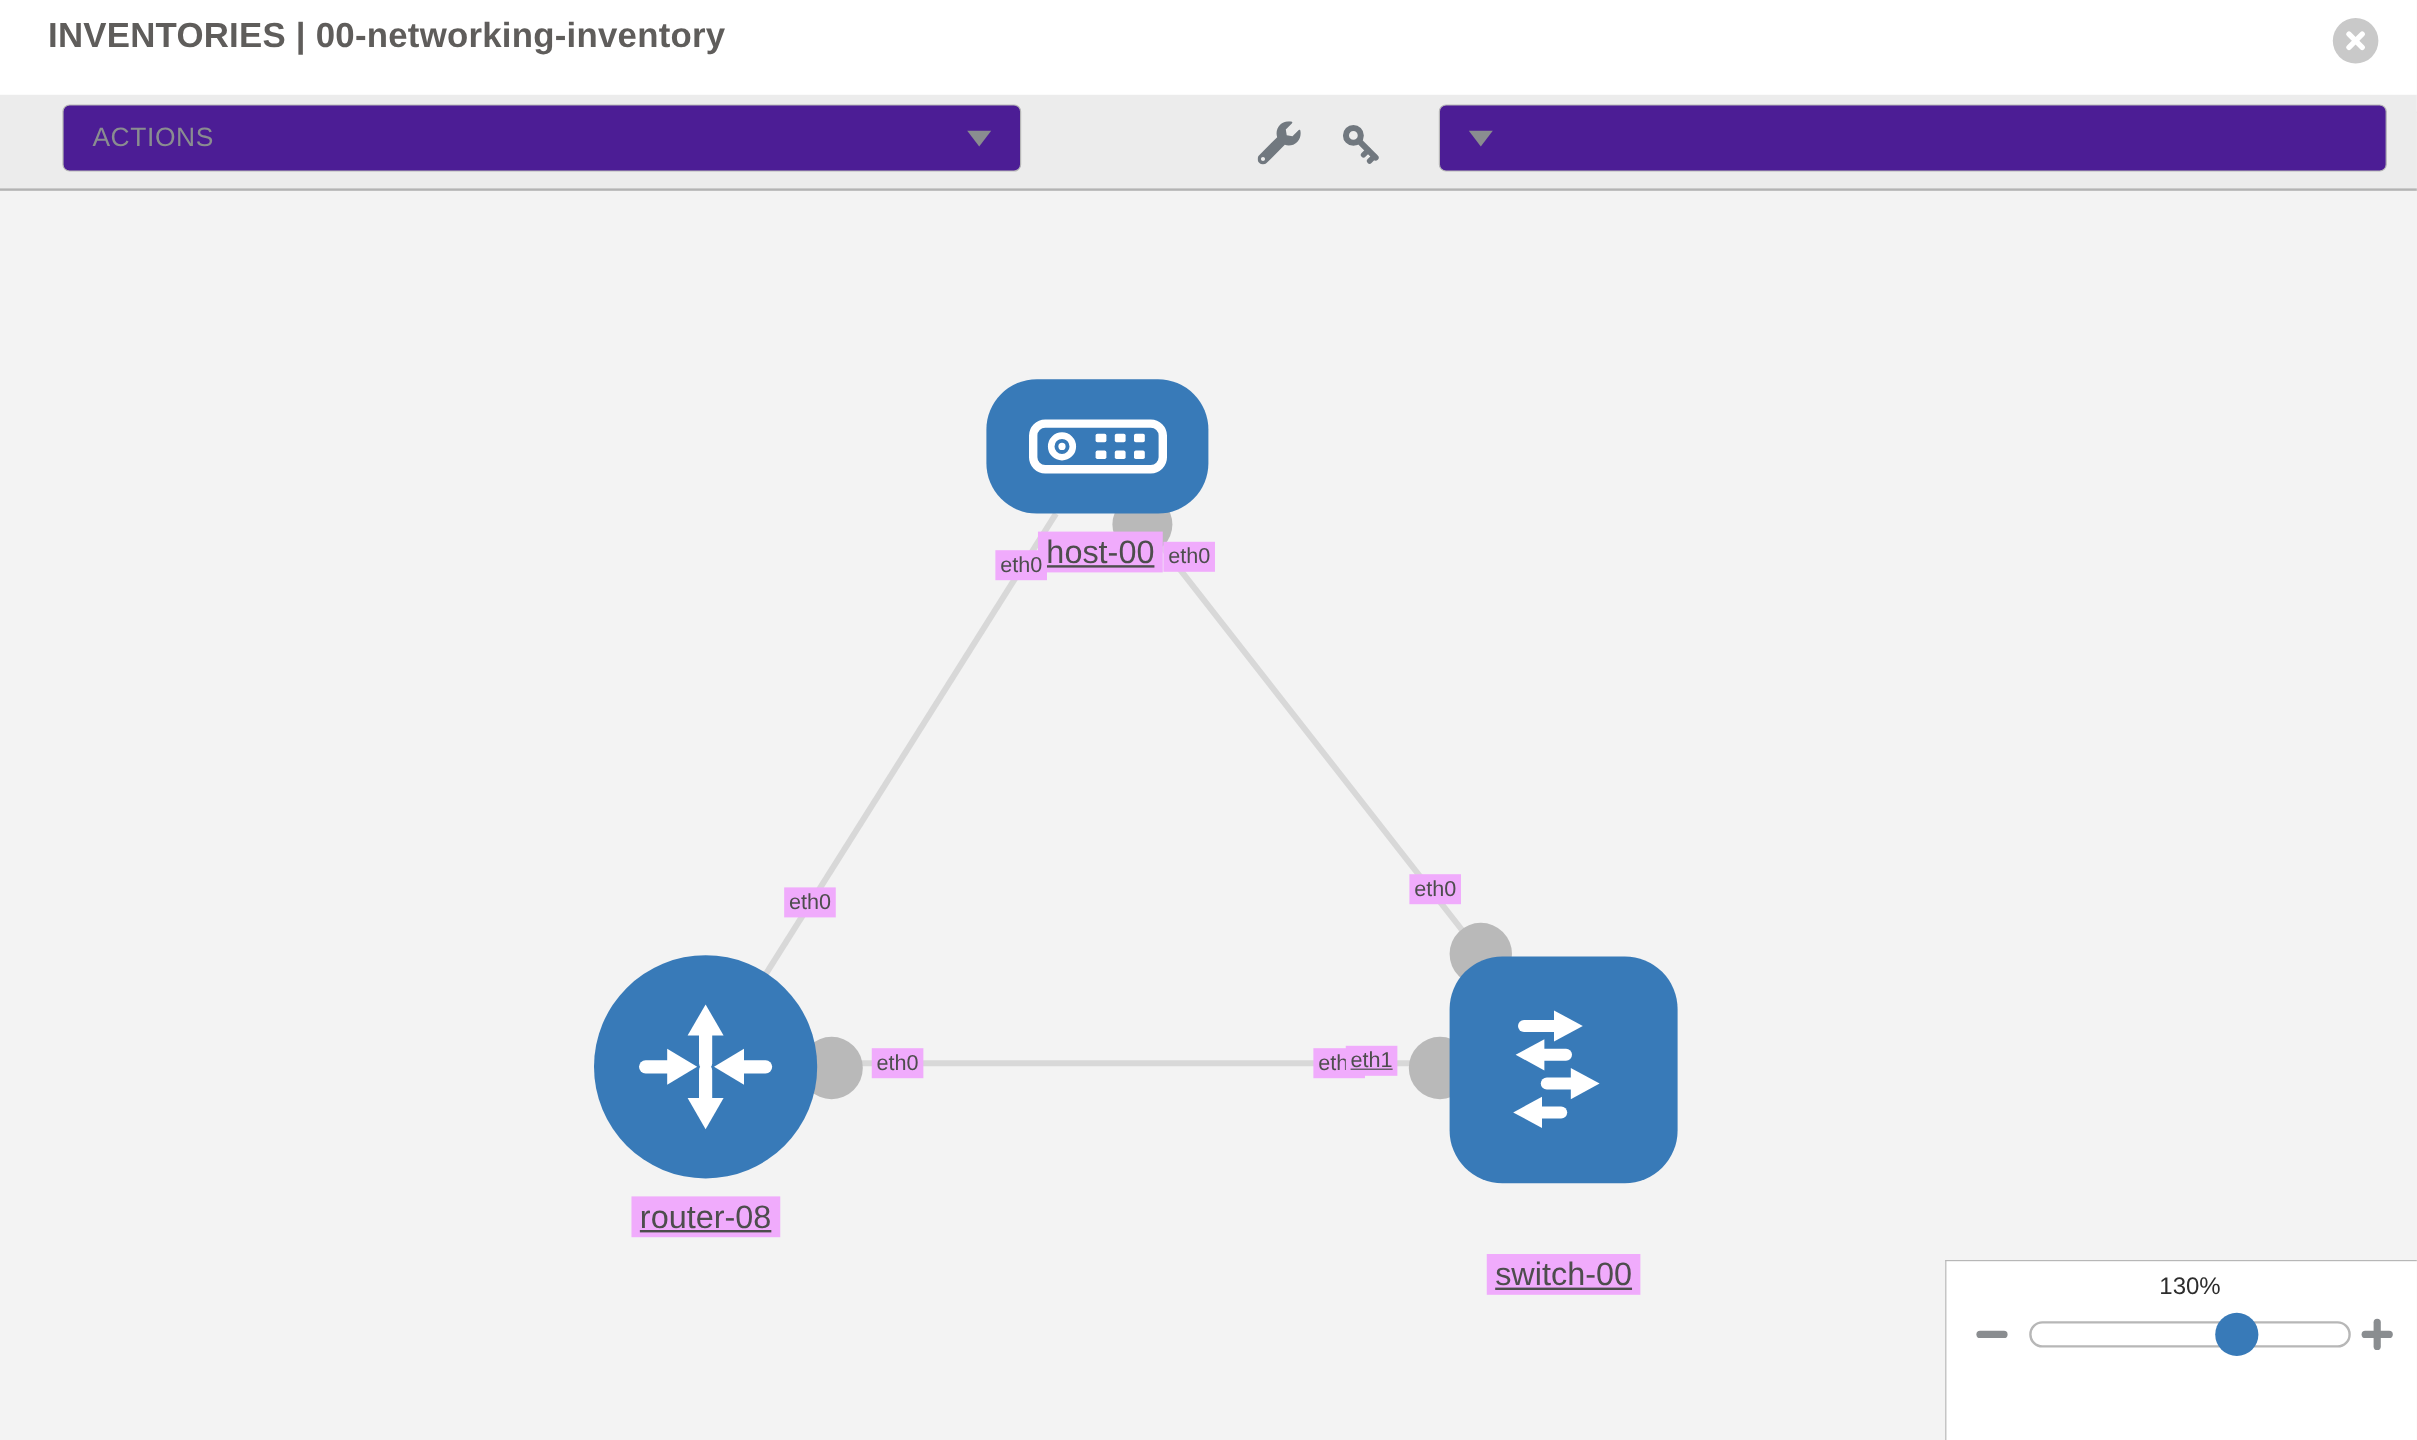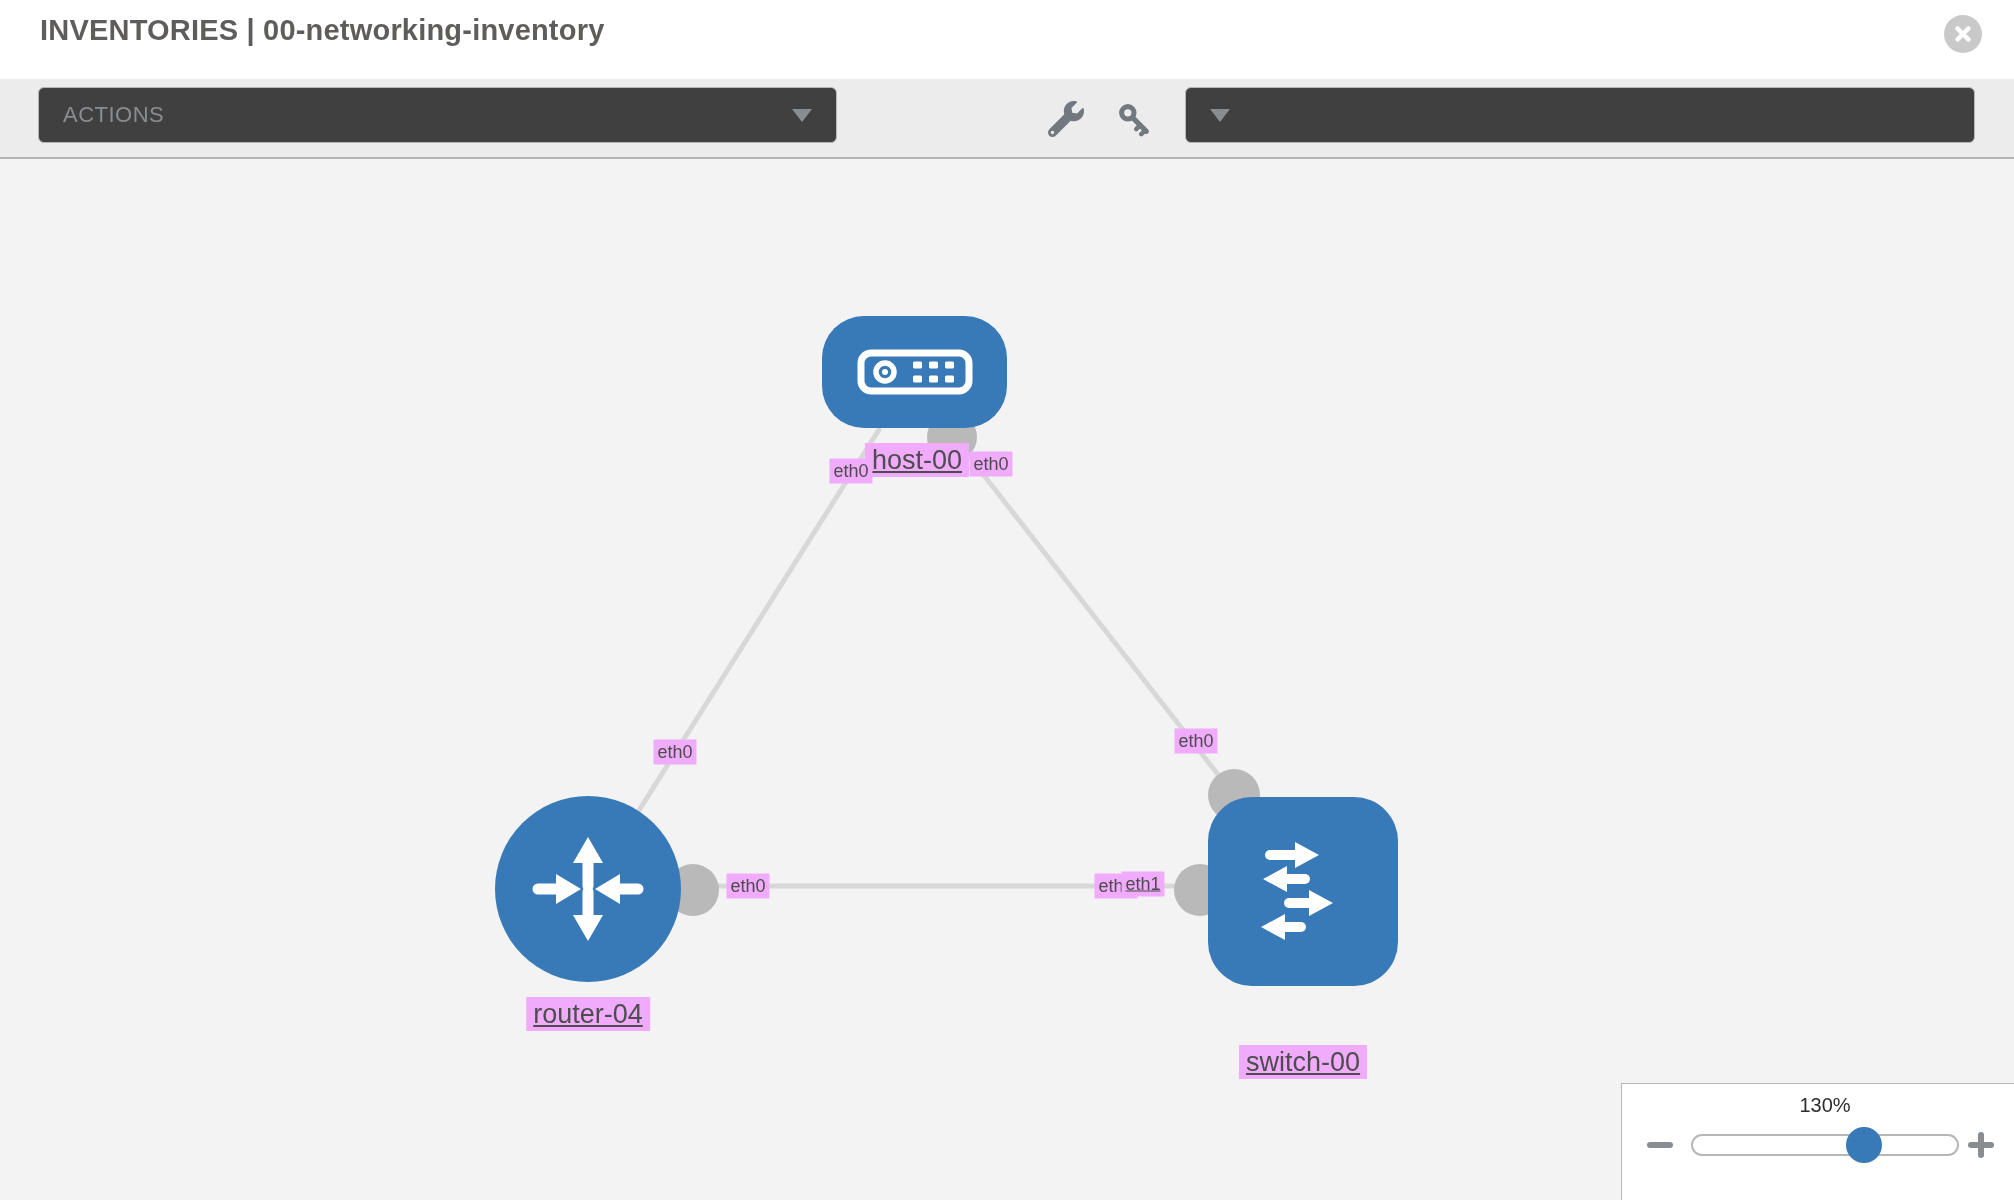--- a/index.html
+++ b/index.html
@@ -11,23 +11,23 @@
     background:#ffffff; border-bottom:1px solid #d9d9d9; }
   .title { position:absolute; left:40px; top:14px; font-size:29px; font-weight:bold;
     color:#5f5d5b; letter-spacing:0.2px; }
   .close-btn { position:absolute; left:1944px; top:15px; width:38px; height:38px;
     border-radius:50%; background:#c9c9c9; cursor:pointer;
     display:flex; align-items:center; justify-content:center; }
 
   
   .toolbar { position:absolute; left:0; top:79px; width:2014px; height:80px;
     background:#ececec; border-bottom:2px solid #b3b3b3; }
-  .dropdown { position:absolute; top:8px; height:56px; background:#404040;
+  .dropdown { position:absolute; top:8px; height:56px; background:#4c1d95;
     border:1.5px solid #b7b7b7; border-radius:6px; display:flex;
-    align-items:center; padding:0 24px; cursor:pointer; }
+    align-items:center; padding:0 24px; cursor:pointer;margin-left:14px; }
   .dd-actions { left:38px; width:799px; }
   .dd-search { left:1185px; width:790px; }
   .dd-text { font-size:22px; color:#8a8d90; letter-spacing:0.5px; flex:1; }
   .caret { width:0; height:0; border-left:10px solid transparent;
     border-right:10px solid transparent; border-top:13px solid #8a8d90; }
   .tool-icon { position:absolute; top:22px; width:36px; height:36px; cursor:pointer; }
   .tool-icon.wrench { left:1048px; }
   .tool-icon.key    { left:1116px; }
 
   
@@ -41,21 +41,21 @@
   .node-router { left:495px; top:635px; width:186px; height:186px; border-radius:50%; }
   .node-switch { left:1208px; top:636px; width:190px; height:189px; border-radius:44px; }
 
   .lbl { position:absolute; z-index:4; background:#f0abfc; color:#4d4d4d;
     white-space:nowrap; transform:translate(-50%,-50%); }
   .node-lbl { font-size:27px; line-height:34px; padding:0 7px;text-decoration:underline; }
   .if-lbl   { font-size:18px; line-height:25px; padding:0 4px; }
   .if-front { z-index:5; }
 
   
-  .zoom-panel { position:absolute; right:0; bottom:0; width:393px; height:117px;
+  .zoom-panel { position:absolute; right:0; bottom:0; width:393px; height:150px;
     background:#ffffff; border-left:1px solid #b7b7b7; border-top:1px solid #b7b7b7;
     z-index:6; }
   .zoom-value { position:absolute; left:153px; top:10px; width:100px;
     text-align:center; font-size:20px; color:#2d2d2d; }
   .zoom-btn { position:absolute; width:30px; height:30px; top:46px; cursor:pointer; }
   .zoom-minus { left:23px; }
   .zoom-plus  { left:344px; }
   .zoom-track { position:absolute; left:69px; top:50px; width:268px; height:22px;
     background:#fff; border:2px solid #b7b7b7; border-radius:11px; cursor:pointer; }
   .zoom-handle { position:absolute; left:224px; top:43px; width:36px; height:36px;
@@ -148,21 +148,21 @@
         <polygon points="20,47 44,34 44,60" stroke="none"></polygon>
         <line x1="46" y1="71" x2="72" y2="71"></line>
         <polygon points="90,71 66,58 66,84" stroke="none"></polygon>
         <line x1="58" y1="95" x2="36" y2="95"></line>
         <polygon points="18,95 42,82 42,108" stroke="none"></polygon>
       </g>
     </svg>
   </div>
 
   <div class="lbl node-lbl" style="left:917px; top:299px;">host-00</div>
-  <div class="lbl node-lbl" style="left:588px; top:853px;">router-04</div>
+  <div class="lbl node-lbl" style="left:588px; top:853px;">router-08</div>
   <div class="lbl node-lbl" style="left:1303px; top:853px;margin-top:48px;">switch-00</div>
 
   <div class="lbl if-lbl" style="left:851px;  top:310px;">eth0</div>
   <div class="lbl if-lbl" style="left:991px;  top:303px;">eth0</div>
   <div class="lbl if-lbl" style="left:675px;  top:591px;">eth0</div>
   <div class="lbl if-lbl" style="left:1196px; top:580px;">eth0</div>
   <div class="lbl if-lbl" style="left:748px;  top:725px;">eth0</div>
   <div class="lbl if-lbl" style="left:1116px; top:725px;">eth0</div>
   <div class="lbl if-lbl if-front" style="left:1143px; top:723px;text-decoration:underline;">eth1</div>
 

